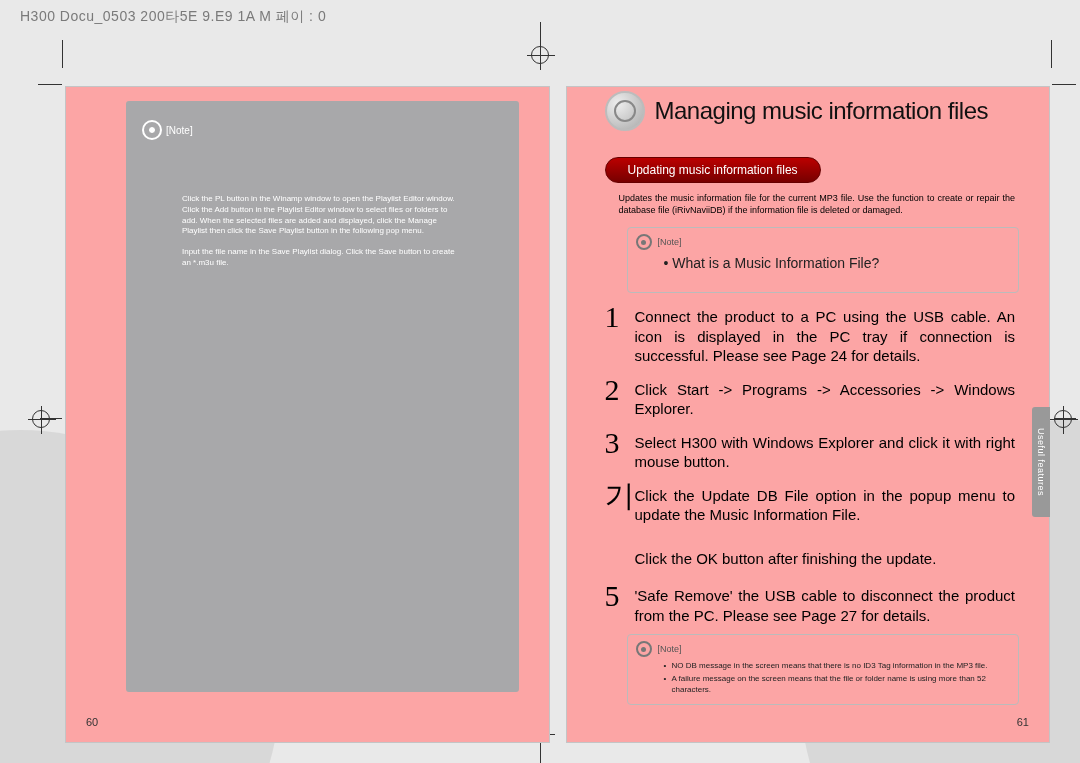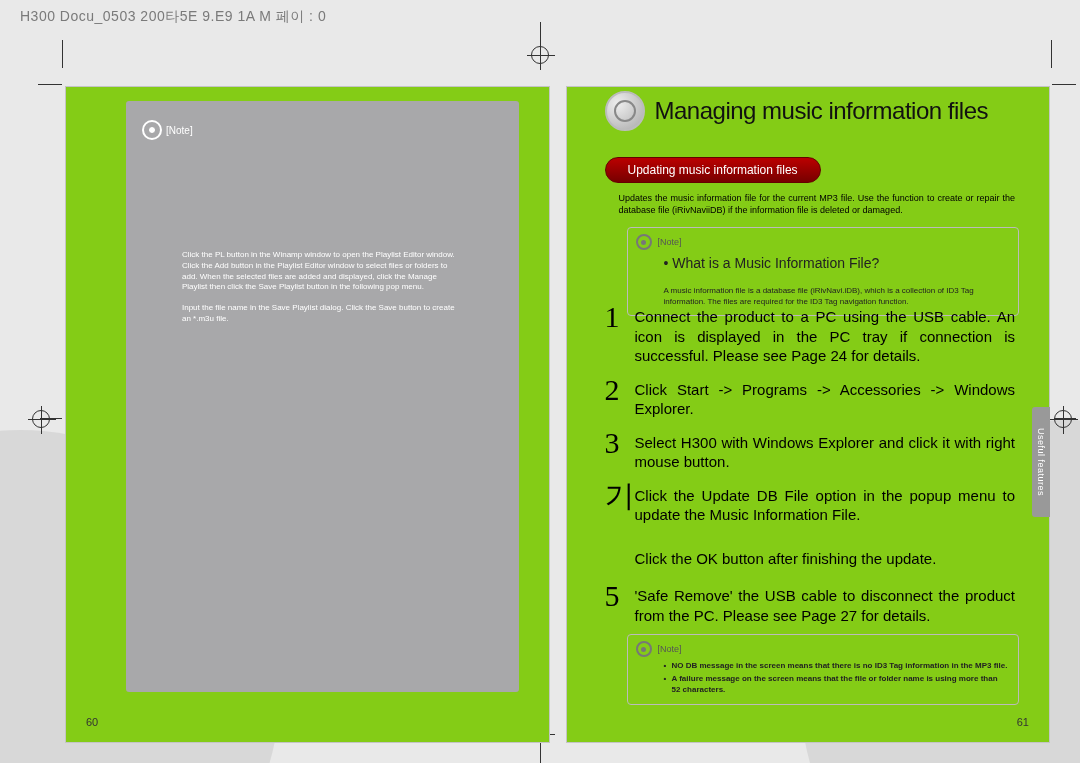--- a/index.html
+++ b/index.html
@@ -23,32 +23,32 @@
   .cm { position: absolute; background: #333; }
   .cm.v { width: 1px; height: 22px; }
   .cm.h { width: 22px; height: 1px; }
   .reg { position: absolute; width: 18px; height: 18px; border-radius: 50%; border: 1px solid #333; }
   .reg::before, .reg::after { content:""; position:absolute; background:#333; }
   .reg::before { width:1px; height:28px; left:50%; top:-5px; margin-left:-0.5px; }
   .reg::after  { width:28px; height:1px; top:50%; left:-5px; margin-top:-0.5px; }
 
   .pages { position: absolute; left: 65px; right: 30px; top: 86px; bottom: 20px; display: flex; }
 
-  .page { flex: 1; background: #84cc16; position: relative; border: 1px solid #c4c4c5; }
+  .page { flex: 1; background: #fca5a5; position: relative; border: 1px solid #c4c4c5; }
   .page.left { margin-right: 8px; }
   .page.right { margin-left: 8px; }
 
   
   .left-panel { position: absolute; left: 60px; top: 14px; right: 30px; bottom: 50px; background: #a8a8aa; border-radius: 3px; padding: 18px 16px; color:#fff; }
   .note-icon { display: inline-flex; align-items: center; gap: 4px; }
   .note-icon .disc { width: 20px; height: 20px; border: 2px solid #fff; border-radius: 50%; position: relative; background: radial-gradient(circle, #777 0 3px, transparent 3px); display:flex; align-items:center; justify-content:center; }
   .note-icon .disc::after { content:""; width:6px; height:6px; background:#fff; border-radius:50%; }
   .note-label { font-size: 10px; color:#fff; }
   .grey-text { font-size: 8px; color: #fff; line-height: 1.35; margin: 10px 40px 0 40px; }
-  .grey-text.first { margin-top: 110px; }
+  .grey-text.first { margin-top: 54px; }
   .grey-text.second { }
 
   .pageno { position: absolute; bottom: 14px; font-size: 11px; color:#333; }
   .page.left  .pageno { left: 20px; }
   .page.right .pageno { right: 20px; }
 
   
   .r-head { position: absolute; left: 38px; top: 4px; right: 24px; display:flex; align-items:center; gap: 10px; }
   .r-head .medal { width: 40px; height: 40px; border-radius: 50%; background: radial-gradient(circle at 30% 30%, #eee, #aaa); border: 2px solid #bcbcbc; display:flex; align-items:center; justify-content:center; }
   .r-head .medal .inner { width: 22px; height: 22px; border-radius: 50%; border: 2px solid #888; }
@@ -59,21 +59,21 @@
 
   .note-box { position:absolute; left: 60px; right: 30px; border:1px solid #bbb; border-radius:4px; padding: 6px 8px; }
   .note-box.top { top: 140px; }
   .note-box.bottom { top: 547px; }
   .note-box .hdr { display:flex; align-items:center; gap:6px; }
   .note-box .disc { width:16px; height:16px; border:2px solid #777; border-radius:50%; display:flex; align-items:center; justify-content:center; }
   .note-box .disc::after { content:""; width:5px; height:5px; background:#777; border-radius:50%; }
   .note-box .lab { font-size: 9px; color:#555; }
   .nb-body { margin: 4px 2px 2px 28px; font-size: 8px; color:#222; line-height:1.3; }
   .nb-body .q { font-size: 14px; margin-bottom:14px; }
-  .nb-body ul { list-style: none; padding:0; margin:0;font-weight:bold; }
+  .nb-body ul { list-style: none; padding:0; margin:0; }
   .nb-body li { position:relative; padding-left:8px; margin-bottom:3px; }
   .nb-body li::before { content:"•"; position:absolute; left:0; top:0; }
 
   .steps { position:absolute; left: 38px; right: 34px; top: 216px; }
   .step { display:flex; gap: 10px; margin-bottom: 10px; align-items:flex-start; }
   .step .num { font-size: 30px; font-weight: 300; color:#000; width: 20px; line-height: 0.9; font-family: Georgia, serif; letter-spacing:-2px; }
   .step .txt { font-size: 15px; color:#000; text-align: justify; line-height:1.3; flex:1; padding-top:4px; }
   .threeB { display:flex; flex-direction:column; }
 
   .sidetab { position:absolute; right:-1px; top:320px; width:18px; height:110px; background:#999; color:#fff; font-size:9px; writing-mode: vertical-rl; text-align:center; display:flex; align-items:center; justify-content:center; letter-spacing:0.5px; border-top-left-radius:3px; border-bottom-left-radius:3px; }
@@ -129,21 +129,20 @@
 
     <div class="intro">Updates the music information file for the current MP3 file. Use the function to create or repair the database file (iRivNaviiDB) if the information file is deleted or damaged.</div>
 
     <div class="note-box top">
       <div class="hdr">
         <span class="disc"></span>
         <span class="lab">[Note]</span>
       </div>
       <div class="nb-body">
         <div class="q">• What is a Music Information File?</div>
-        <div>A music information file is a database file (iRivNavi.iDB), which is a collection of ID3 Tag information. The files are required for the ID3 Tag navigation function.</div>
       </div>
     </div>
 
     <div class="steps">
       <div class="step">
         <div class="num">1</div>
         <div class="txt">Connect the product to a PC using the USB cable. An icon is displayed in the PC tray if connection is successful. Please see Page 24 for details.</div>
       </div>
       <div class="step">
         <div class="num">2</div>

